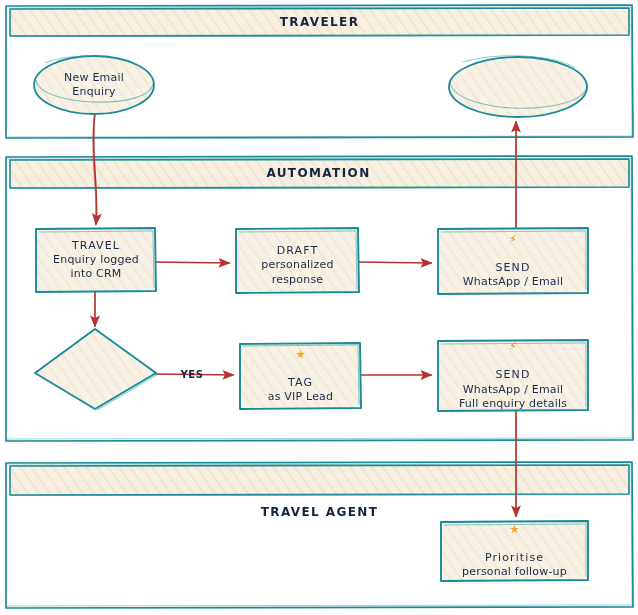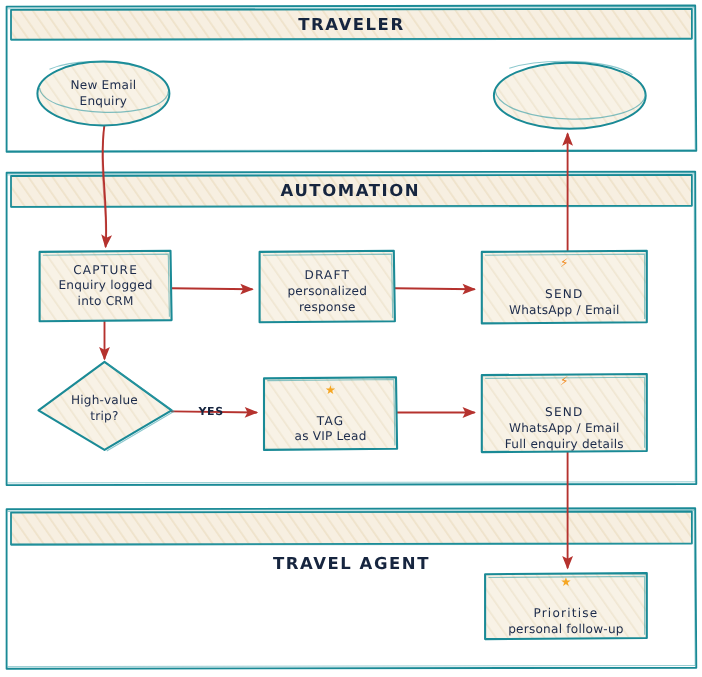--- a/index.html
+++ b/index.html
@@ -19,21 +19,21 @@
     justify-content:center;
     text-align:center;
     color:#1b2a4a;
     font-family:"DejaVu Sans", sans-serif;
     letter-spacing:.2px;
     pointer-events:none;
   }
   .txt span{display:block;line-height:1.28;white-space:nowrap;}
 
   .lane-title{
-    font-size:15px;font-weight:bold;letter-spacing:1.4px;color:#16253f;
+    font-size:12px;font-weight:bold;letter-spacing:1.4px;color:#16253f;
   }
   .node-txt{font-size:11px;}
   .node-txt .hd{font-weight:normal;letter-spacing:1.1px;}
   .edge-lbl{font-size:10px;font-weight:bold;color:#16253f;letter-spacing:.6px;}
   .ico{color:#f5a623;font-size:11px;}
   .bolt{color:#f08a20;}
 </style>
 </head>
 <body>
 
@@ -153,40 +153,36 @@
     <span>TRAVEL AGENT</span>
   </div>
 
   <div class="txt node-txt" style="left:34px;top:56px;width:120px;height:58px;">
     <span>New Email</span>
     <span>Enquiry</span>
   </div>
 
 
   <div class="txt node-txt" style="left:36px;top:229px;width:120px;height:62px;">
-    <span class="hd">CAPTURE</span>
+    <span class="hd">TRAVEL</span>
     <span>Enquiry logged</span>
     <span>into CRM</span>
   </div>
 
   <div class="txt node-txt" style="left:236px;top:229px;width:123px;height:73px;">
     <span class="hd">DRAFT</span>
     <span>personalized</span>
     <span>response</span>
   </div>
 
   <div class="txt node-txt" style="left:438px;top:229px;width:150px;height:64px;">
     <span><span class="ico bolt">⚡</span>&nbsp;&nbsp;<span class="hd">SEND</span></span>
     <span>WhatsApp / Email</span>
   </div>
 
-  <div class="txt node-txt" style="left:40px;top:344px;width:110px;height:55px;">
-    <span>High-value</span>
-    <span>trip?</span>
-  </div>
 
   <div class="txt edge-lbl" style="left:170px;top:366px;width:44px;height:18px;">
     <span>YES</span>
   </div>
 
   <div class="txt node-txt" style="left:240px;top:344px;width:121px;height:64px;">
     <span><span class="ico">★</span>&nbsp;&nbsp;<span class="hd">TAG</span></span>
     <span>as VIP Lead</span>
   </div>
 

